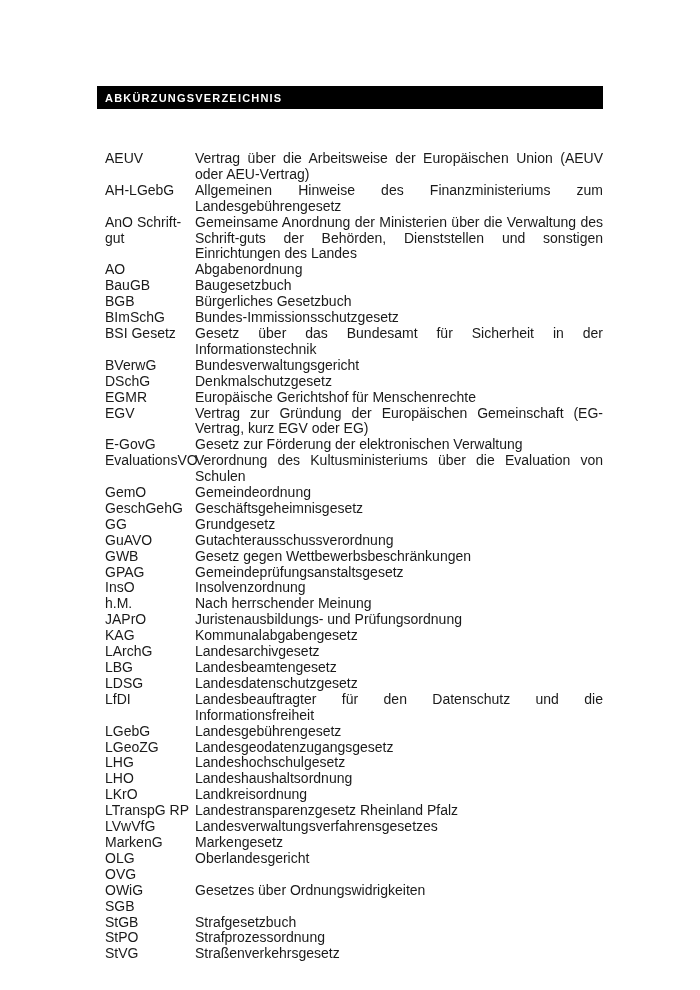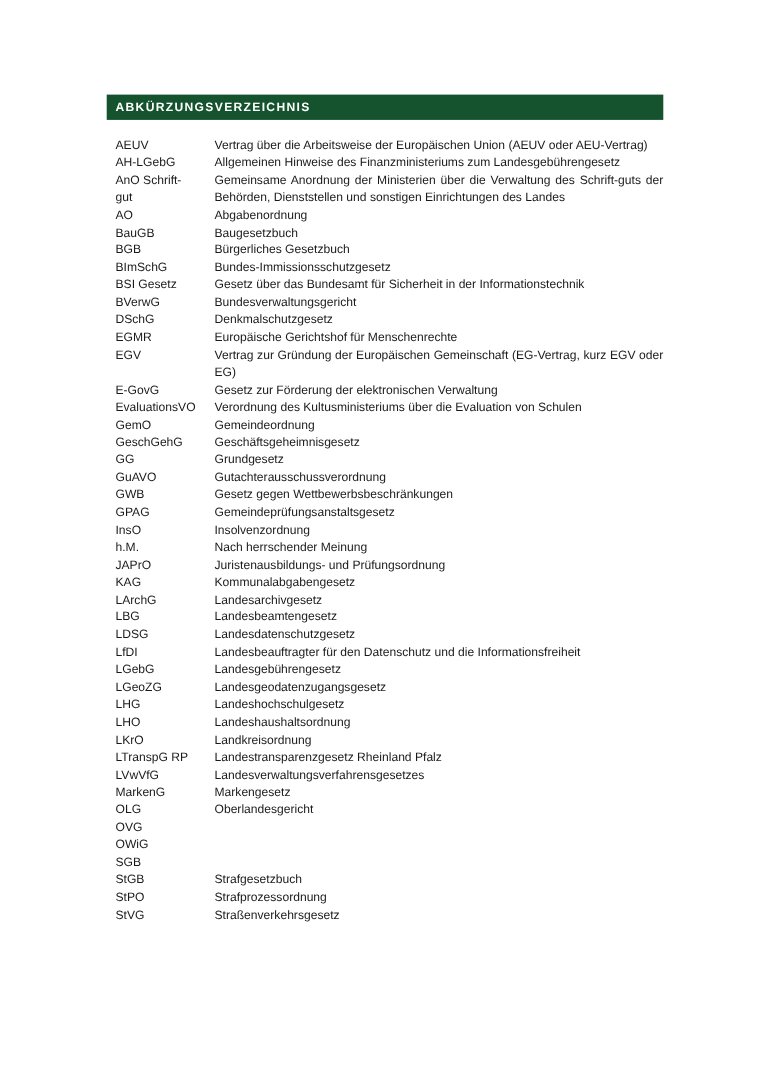--- a/index.html
+++ b/index.html
@@ -22,42 +22,42 @@
   }
   .header-title {
     color: #ffffff;
     font-size: 11px;
     font-weight: bold;
     letter-spacing: 1.2px;
     white-space: nowrap;
   }
   .abbr-list {
     position: absolute;
-    left: 105px; top: 125px;
+    left: 105px; top: 151px;
     width: 498px;
-    font-size: 11px;
+    font-size: 14px;
     line-height: 15.9px;
   }
   .abbr-row { display: flex; align-items: flex-start; }
   .abbr-term {
     flex: 0 0 90px;
     width: 90px;
     white-space: pre-line;
   }
   .abbr-def {
     flex: 1 1 auto;
     text-align: justify;
   }
 </style>
 </head>
 <body style="background: rgb(255, 255, 255); color: rgb(26, 26, 26);">
 
 <div class="page">
 
-  <div class="header-bar" style="background: #14532d;">
+  <div class="header-bar" style="background: #000000;">
     <span class="header-title" style="color: rgb(255, 255, 255);">ABKÜRZUNGSVERZEICHNIS</span>
   </div>
 
   <div class="abbr-list">
     <div class="abbr-row">
       <span class="abbr-term">AEUV</span>
       <span class="abbr-def">Vertrag über die Arbeitsweise der Europäischen Union (AEUV oder AEU-Vertrag)</span>
     </div>
 
     <div class="abbr-row">
@@ -242,20 +242,21 @@
       <span class="abbr-term">OLG</span>
       <span class="abbr-def">Oberlandesgericht</span>
     </div>
 
     <div class="abbr-row">
       <span class="abbr-term">OVG</span>
     </div>
 
     <div class="abbr-row">
       <span class="abbr-term">OWiG</span>
+      <span class="abbr-def">Gesetzes über Ordnungswidrigkeiten</span>
     </div>
 
     <div class="abbr-row">
       <span class="abbr-term">SGB</span>
     </div>
 
     <div class="abbr-row">
       <span class="abbr-term">StGB</span>
       <span class="abbr-def">Strafgesetzbuch</span>
     </div>

